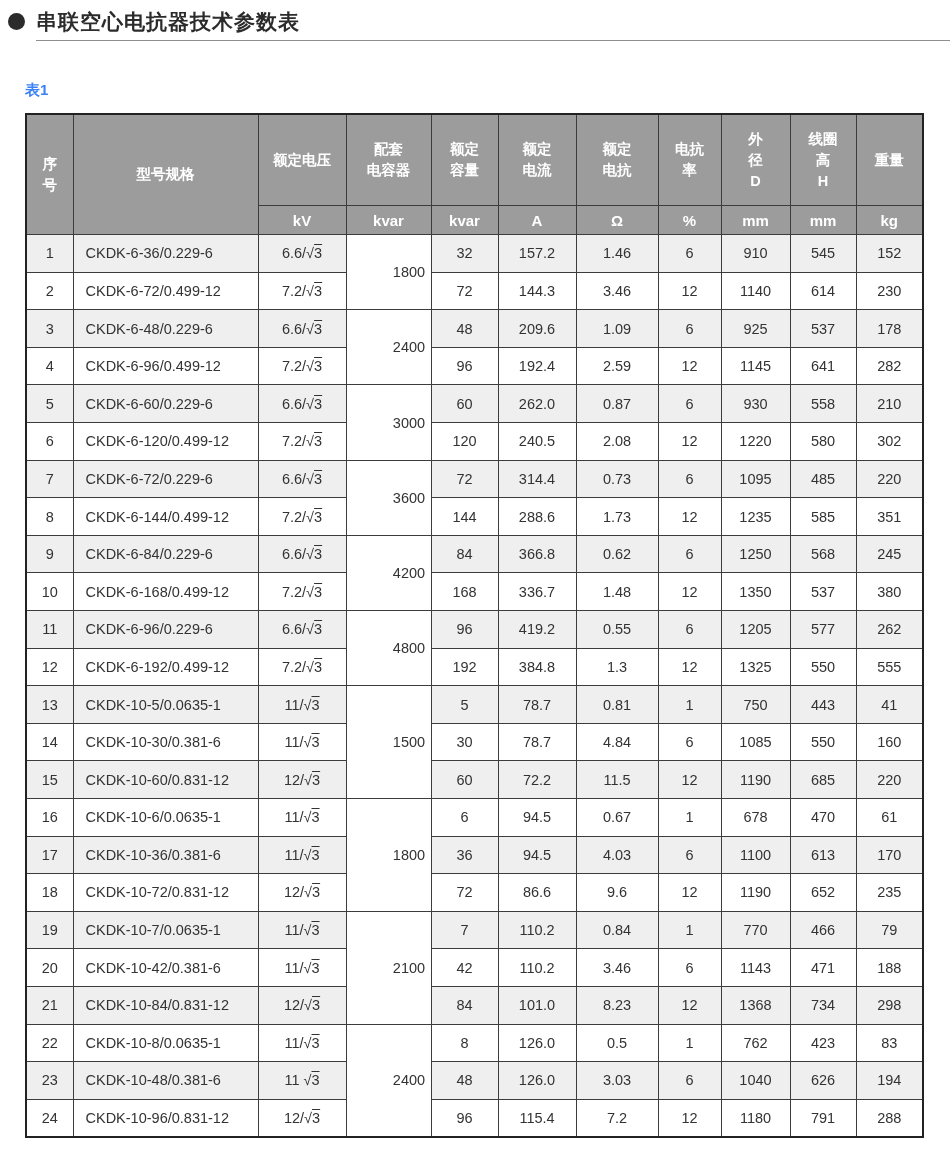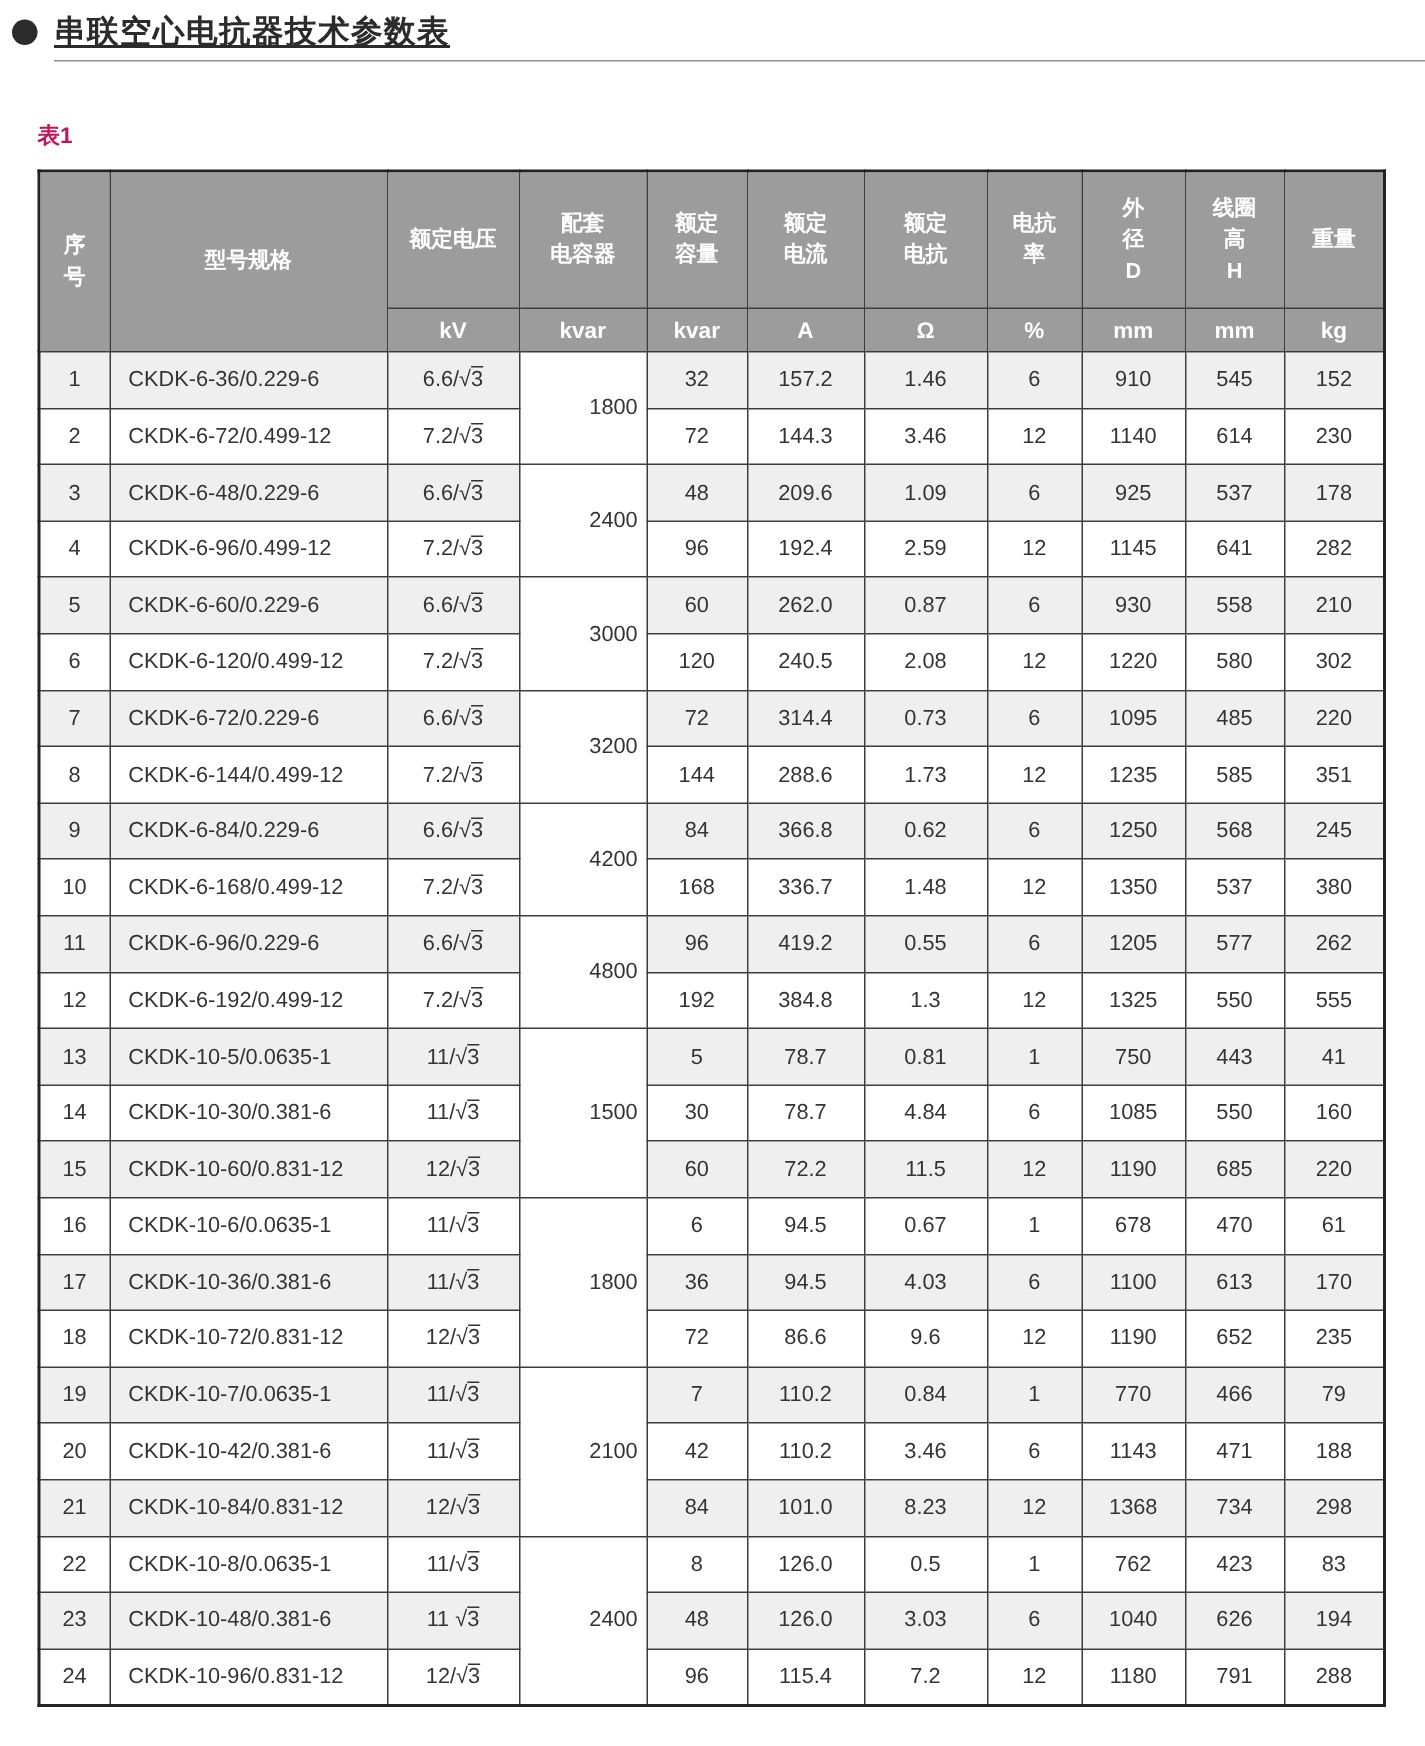--- a/index.html
+++ b/index.html
@@ -13,29 +13,29 @@
 
   
   .doc-header { padding: 10px 0 0 8px; }
   .title-row { display: flex; align-items: center; gap: 11px; }
   .bullet {
     width: 17px; height: 17px; border-radius: 50%;
     background: #2b2b2b; flex: 0 0 auto;
   }
   .title-text {
     font-size: 21px; font-weight: bold; color: #2b2b2b;
-    letter-spacing: 1px; line-height: 1.1; text-decoration: underline;
+    letter-spacing: 1px; line-height: 1.1;
   }
   .title-rule {
     height: 0; border-top: 1px solid #8f8f8f;
     margin: 7px 0 0 28px;
   }
   .table-label {
     margin: 40px 0 13px 25px;
-    font-size: 15px; font-weight: bold; color: #be185d;
+    font-size: 15px; font-weight: bold; color: #3b82f6;
   }
 
   
   table.spec {
     border-collapse: collapse;
     margin-left: 25px;
     width: 897px;
     table-layout: fixed;
     border: 2px solid #222;
   }
@@ -221,21 +221,21 @@
           <td class="c-react">2.08</td>
           <td class="c-rate">12</td>
           <td class="c-d">1220</td>
           <td class="c-h">580</td>
           <td class="c-w">302</td>
         </tr>
         <tr>
           <td class="c-no">7</td>
           <td class="c-model">CKDK-6-72/0.229-6</td>
           <td class="c-volt"><span>6.6/</span><span>√</span><span class="radicand">3</span></td>
-          <td class="c-cap" rowspan="2">3200</td>
+          <td class="c-cap" rowspan="2">3600</td>
           <td class="c-capacity">72</td>
           <td class="c-current">314.4</td>
           <td class="c-react">0.73</td>
           <td class="c-rate">6</td>
           <td class="c-d">1095</td>
           <td class="c-h">485</td>
           <td class="c-w">220</td>
         </tr>
         <tr>
           <td class="c-no">8</td>

